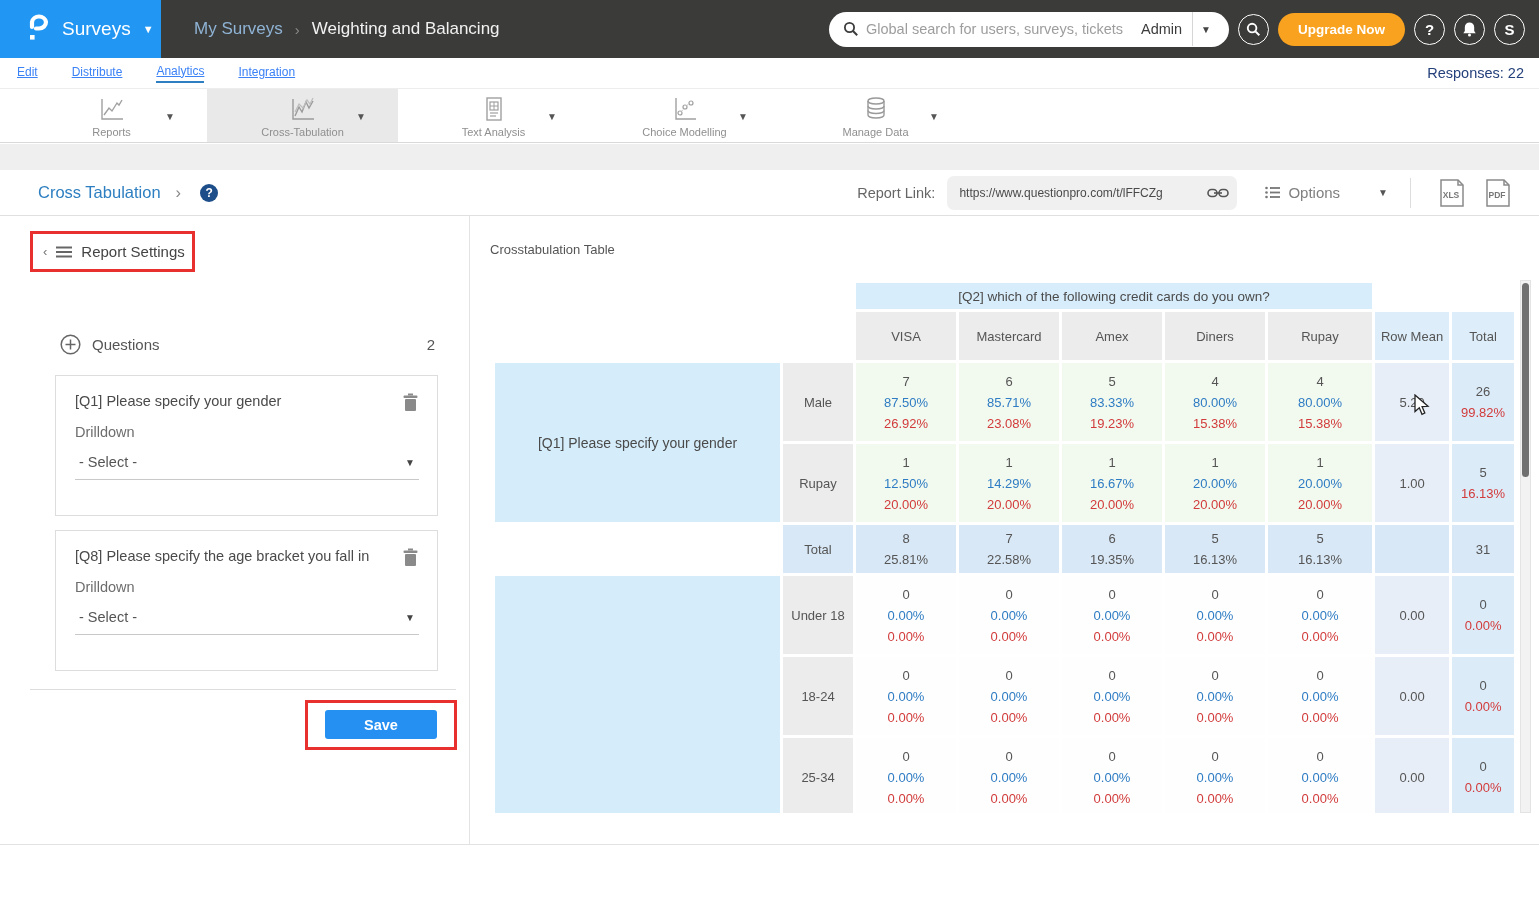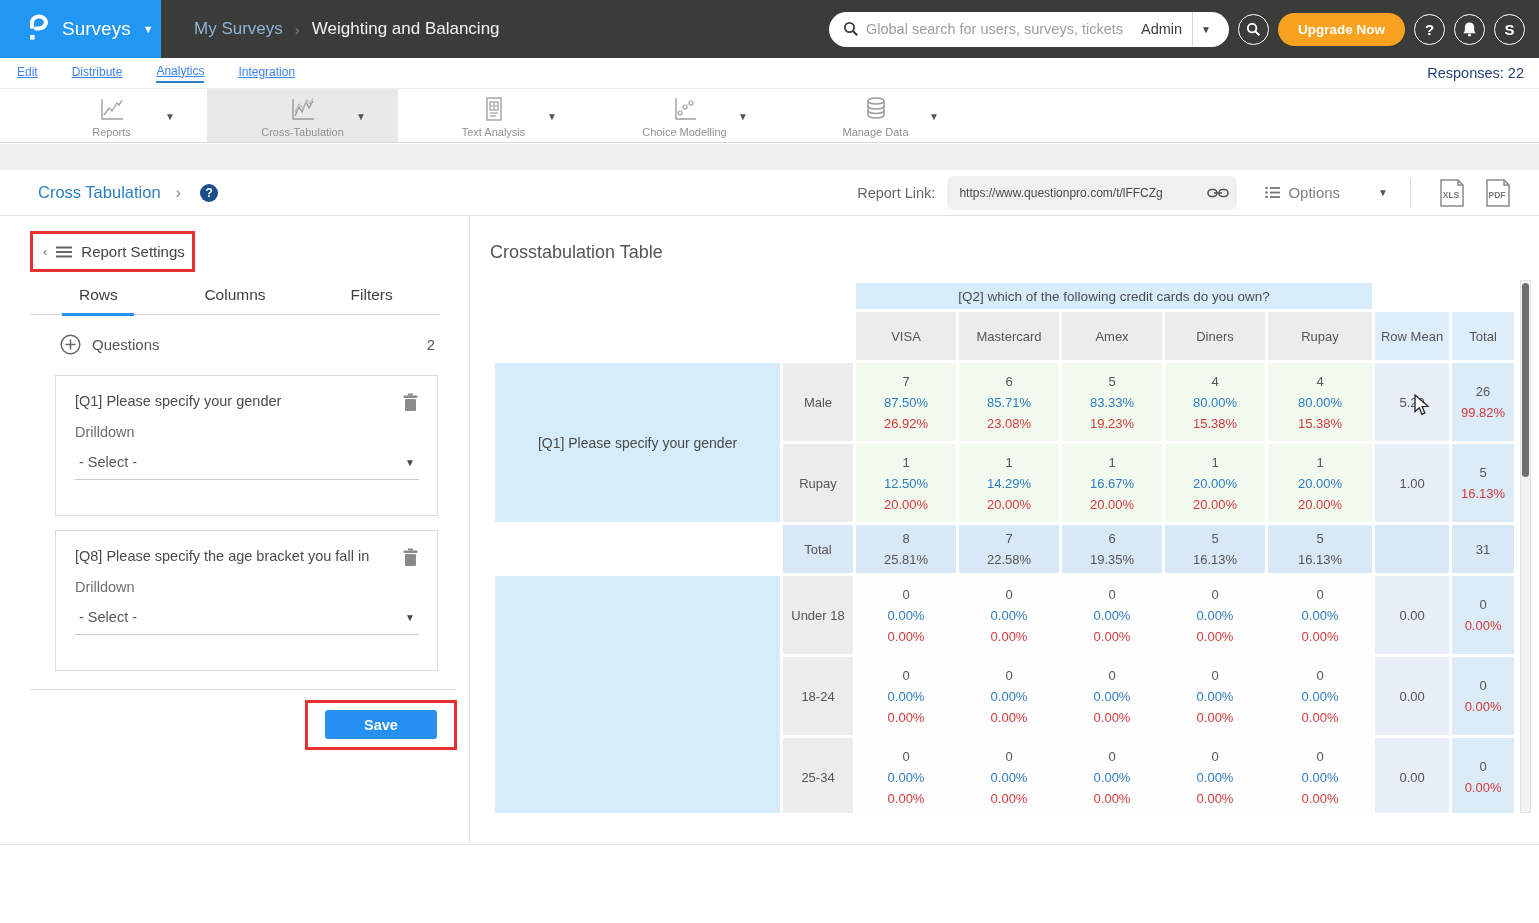--- a/index.html
+++ b/index.html
@@ -76,21 +76,21 @@
   .qc-title { font-size:14.5px; color:#4a4a4a; flex:1; padding-right:8px; }
   .qc-drill { font-size:14.5px; color:#6d6d6d; margin-top:12px; }
   .qc-select { margin-top:14px; display:flex; align-items:center; border-bottom:1px solid #c9c9c9; padding:0 4px 9px 4px; cursor:pointer; }
   .qc-select .val { flex:1; font-size:14.5px; color:#555; }
   .qc-select .scaret { color:#444; font-size:10px; }
   .panel-div { position:absolute; left:30px; top:473px; width:426px; height:1px; background:#ddd; }
   .save-btn { position:absolute; left:325px; top:494px; width:112px; height:29px; background:#2590f2; border:none; border-radius:3px; color:#fff; font-size:14.5px; font-weight:bold; cursor:pointer; font-family:"Liberation Sans",sans-serif; }
   .trash { width:17px; height:19px; cursor:pointer; flex:0 0 auto; }
 
   .mainarea { position:absolute; left:471px; top:0; width:1048px; height:100%; }
-  .xt-heading { position:absolute; left:19px; top:26px; font-size:18px; color:#555; }
+  .xt-heading { position:absolute; left:19px; top:26px; font-size:13px; color:#555; }
   .tablewrap { position:absolute; left:21px; top:64px; width:1028px; height:533px; overflow:hidden; }
   table.xt { border-collapse:separate; border-spacing:3px; table-layout:fixed; width:1025px; }
   .xt td { text-align:center; vertical-align:middle; font-size:13px; color:#555; padding:2px; overflow:hidden; }
   .xt .blank { background:transparent; }
   .xt .banner { background:#d7edfb; color:#4b4b4b; font-size:13.5px; }
   .xt .colhead { background:#ececec; color:#555; }
   .xt .rm-head { background:#ddeefa; color:#555; }
   .xt .rowlabel { background:#d5edfa; color:#4a4a4a; font-size:14px; }
   .xt .rowhead { background:#ececec; }
   .xt .dcell.green { background:#f2f9ef; }
@@ -280,25 +280,20 @@
       <div class="rs-btn">
         <span class="rs-lt">‹</span>
         <svg width="16" height="12" viewBox="0 0 16 12">
           <line x1="0" y1="1.5" x2="16" y2="1.5" stroke="#666" stroke-width="2"></line>
           <line x1="0" y1="6" x2="16" y2="6" stroke="#666" stroke-width="2"></line>
           <line x1="0" y1="10.5" x2="16" y2="10.5" stroke="#666" stroke-width="2"></line>
         </svg>
         <span>Report Settings</span>
       </div>
 
-      <div class="tabs">
-        <div class="tab active">Rows</div>
-        <div class="tab">Columns</div>
-        <div class="tab">Filters</div>
-      </div>
 
       <div class="qrow">
         <svg width="21" height="21" viewBox="0 0 21 21" style="cursor:pointer;">
           <circle cx="10.5" cy="10.5" r="9.3" fill="none" stroke="#666" stroke-width="1.5"></circle>
           <line x1="10.5" y1="5.5" x2="10.5" y2="15.5" stroke="#666" stroke-width="1.5"></line>
           <line x1="5.5" y1="10.5" x2="15.5" y2="10.5" stroke="#666" stroke-width="1.5"></line>
         </svg>
         <span class="qlabel">Questions</span>
         <span class="qcount">2</span>
       </div>

